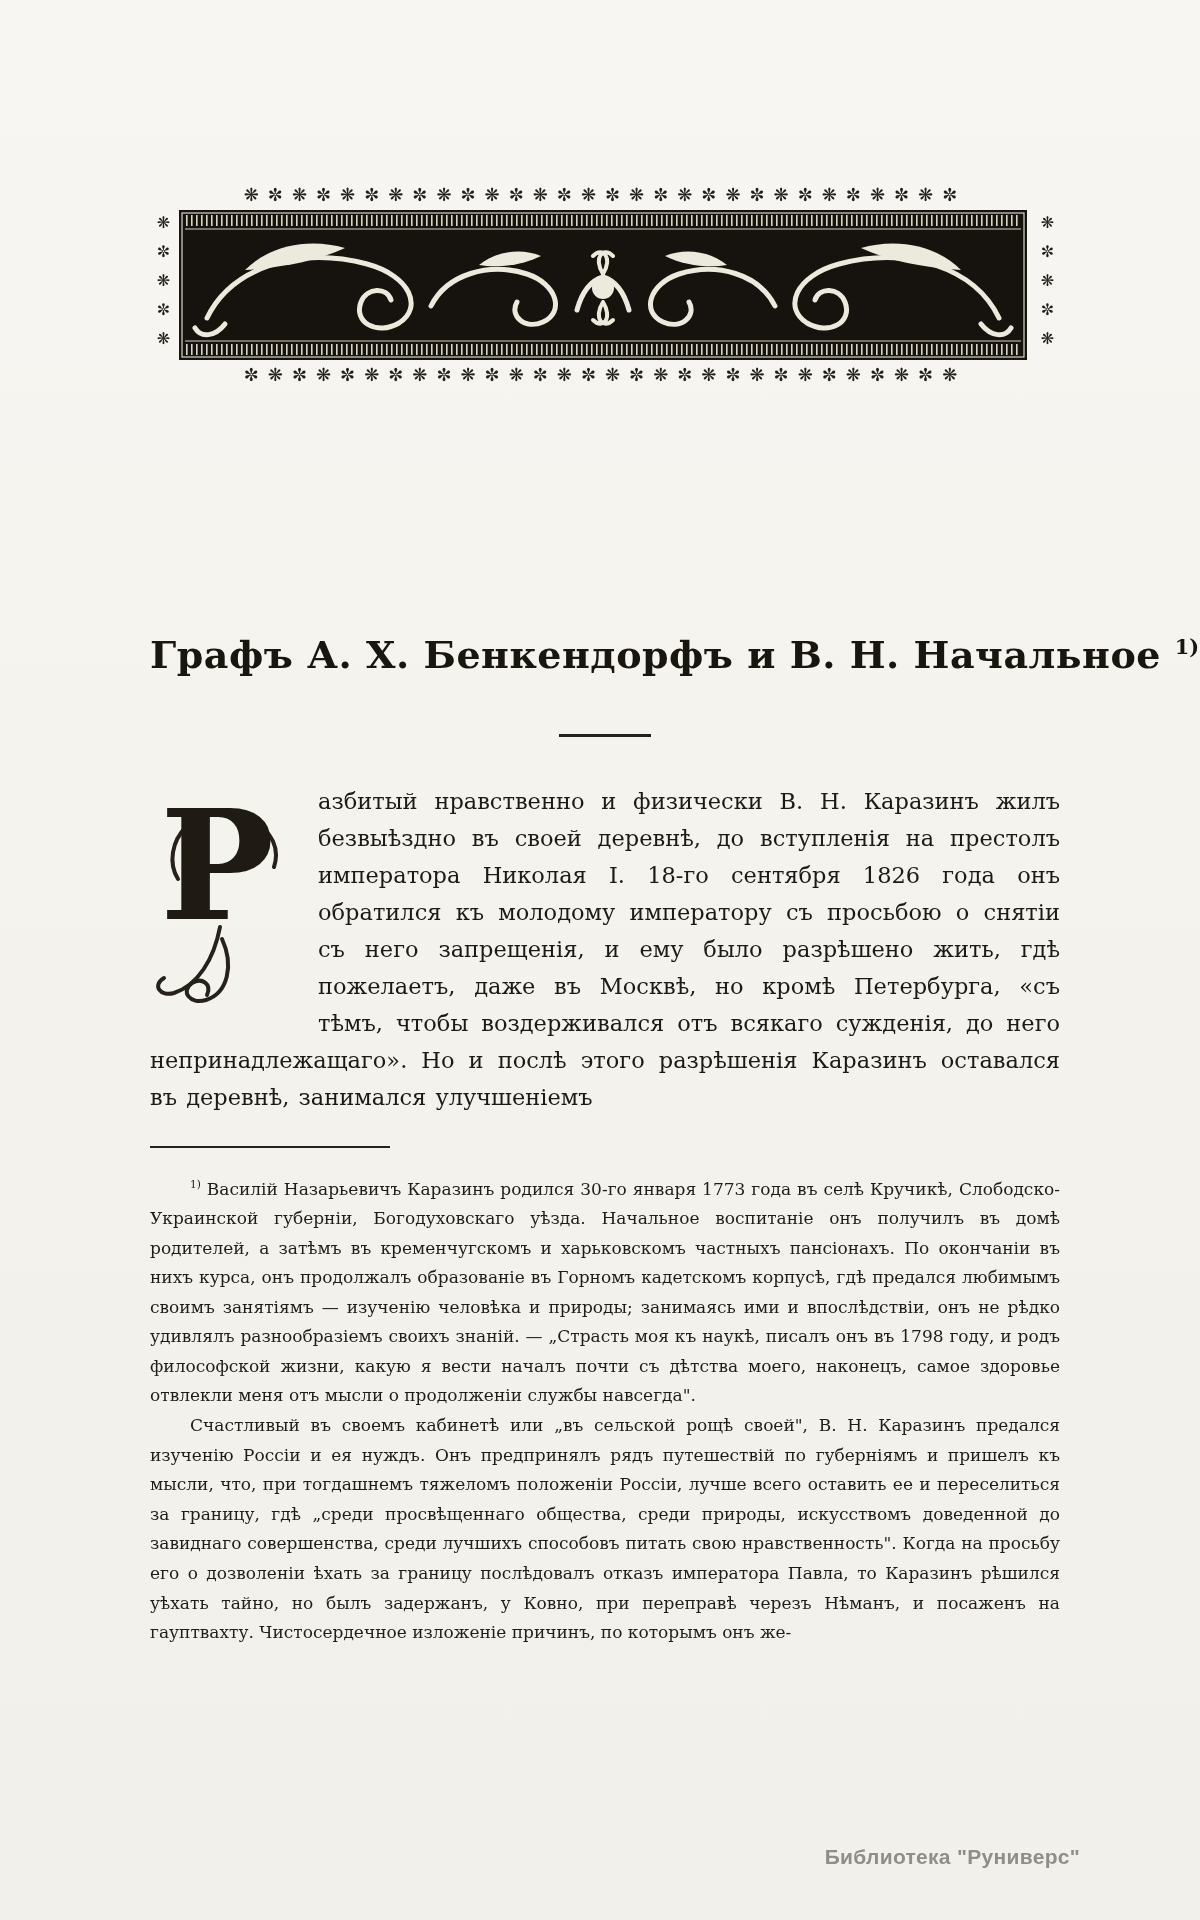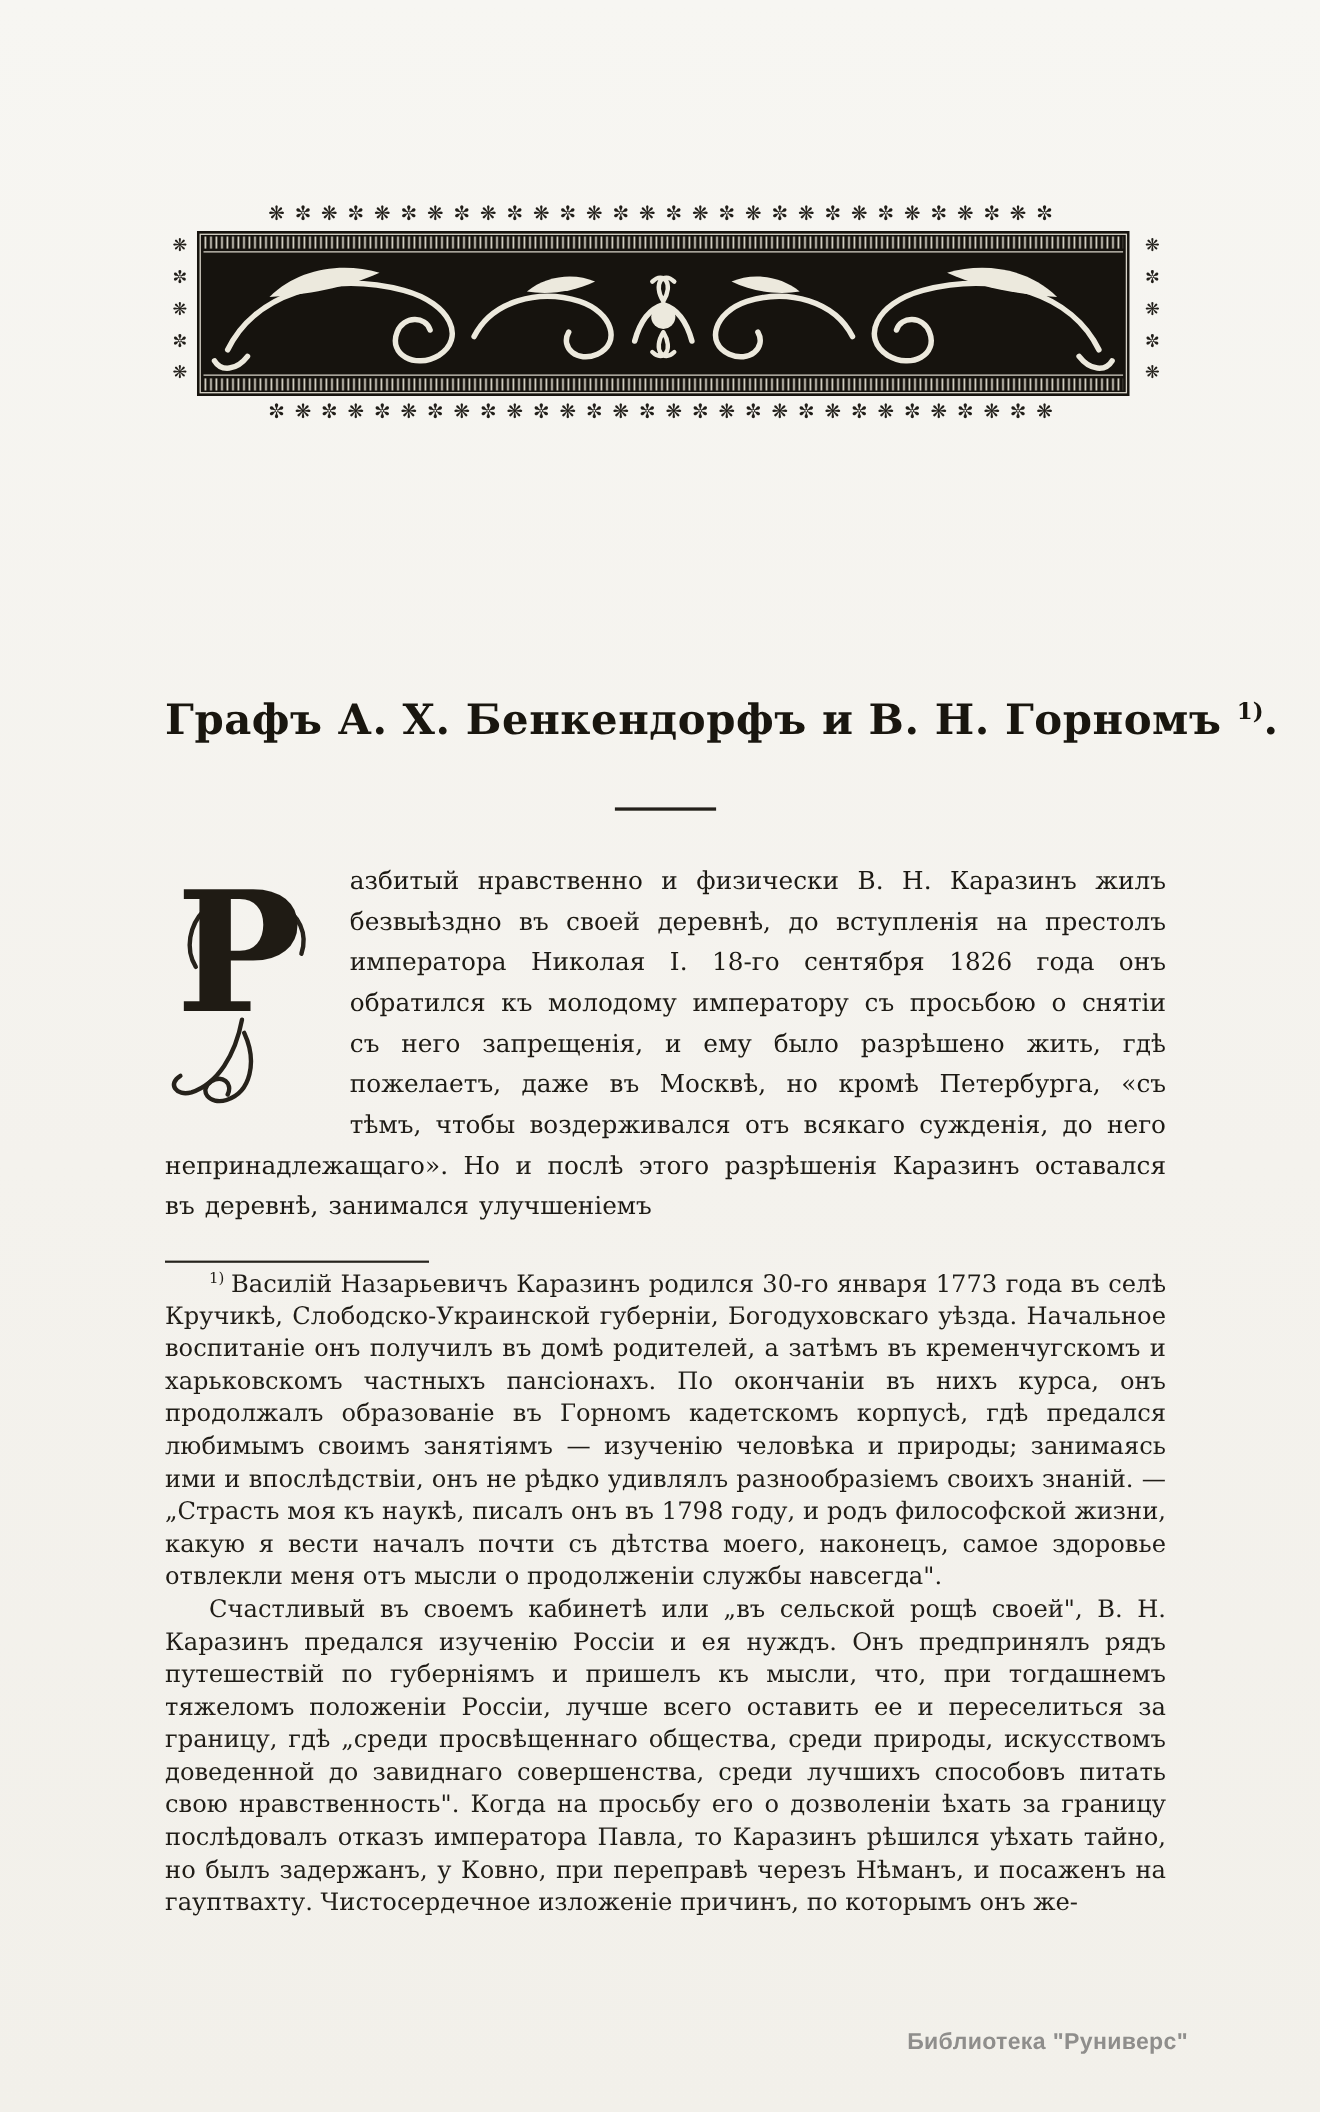--- a/index.html
+++ b/index.html
@@ -105,21 +105,22 @@
   .dropcap svg { display: block; }
 
   
   .fn-rule {
     margin-top: 30px;
     width: 240px;
     height: 2px;
     background: #26231d;
   }
   .footnotes {
-    font-size: 22px;
+    margin-top: 22px;
+    font-size: 17px;
     line-height: 29.6px;
     text-align: justify;
     color: #201d17;
   }
   .footnotes p {
     margin: 0;
     text-indent: 40px;
   }
   .footnotes sup.fn-mark {
     font-size: 62%;
@@ -177,21 +178,21 @@
             <circle cx="424" cy="78" r="11" fill="#ece9dd"></circle>
             <path d="M424,64 C414,48 424,36 434,46 M424,64 C434,48 424,36 414,46" stroke="#ece9dd" stroke-width="4" fill="none" stroke-linecap="round"></path>
             <path d="M424,92 C414,108 424,120 434,110 M424,92 C434,108 424,120 414,110" stroke="#ece9dd" stroke-width="4" fill="none" stroke-linecap="round"></path>
           </svg>
         </div>
         <div class="orn-col">❋✼❋✼❋</div>
       </div>
       <div class="orn-row">✼❋✼❋✼❋✼❋✼❋✼❋✼❋✼❋✼❋✼❋✼❋✼❋✼❋✼❋✼❋</div>
     </div>
 
-    <h1 class="title"><span>Графъ А. Х. Бенкендорфъ и В. Н. Горномъ</span>&nbsp;<sup>1)</sup><span>.</span></h1>
+    <h1 class="title"><span>Графъ А. Х. Бенкендорфъ и В. Н. Начальное</span>&nbsp;<sup>1)</sup><span>.</span></h1>
 
     <div class="title-rule"></div>
 
     <p class="lead">
       <span class="dropcap">
         <svg width="150" height="222" viewBox="0 0 150 222" aria-hidden="true">
           <g stroke="#26221b" fill="none" stroke-width="4" stroke-linecap="round">
             <path d="M70,140 C64,172 48,198 24,206 C10,210 2,198 14,191"></path>
             <path d="M72,152 C84,178 78,206 56,213 C40,218 30,204 42,196 C52,190 62,197 57,208"></path>
             <path d="M36,40 C22,54 18,76 28,92"></path>

